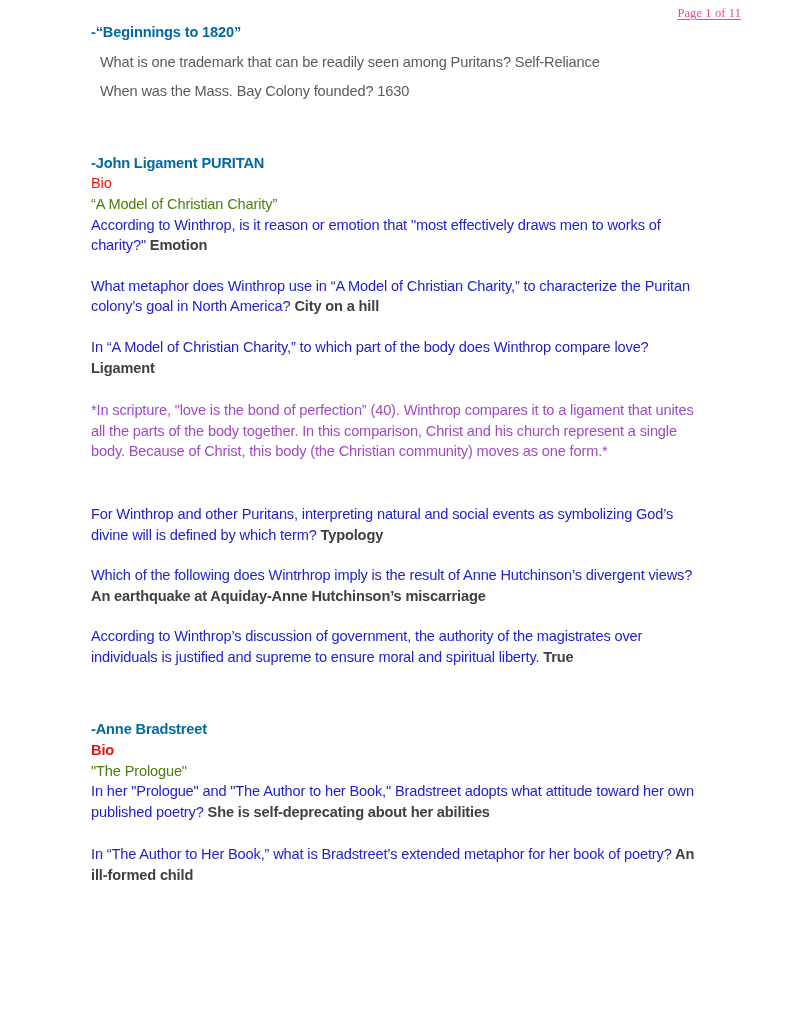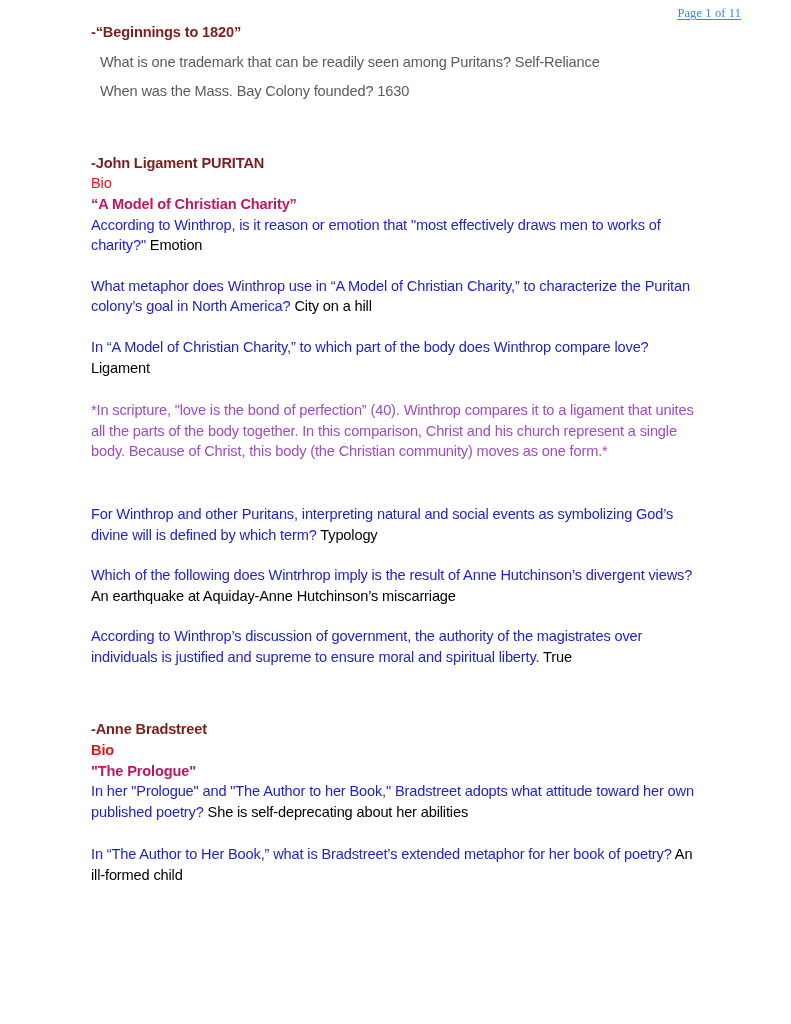--- a/index.html
+++ b/index.html
@@ -19,21 +19,21 @@
     background: #ffffff;
     overflow: hidden;
     box-sizing: border-box;
   }
   .page-header {
     position: absolute;
     top: 6px;
     right: 50px;
     font-family: "Liberation Serif", serif;
     font-size: 12.5px;
-    color: #3b82f6;
+    color: #ec4899;
     text-decoration: underline;
     text-underline-offset: 2px;
     letter-spacing: 0.1px;
     white-space: nowrap;
   }
   .content {
     position: absolute;
     left: 91px;
     top: 22px;
     width: 612px;
@@ -45,39 +45,39 @@
   .line {
     margin: 9px;
     padding: 0;
     font-size: 14.6px;
     line-height: 20.6px;
     letter-spacing: -0.15px;
   }
   
   .c-black      { color: #111111; }
   .c-grey       { color: #5a5a62; }
-  .ans          { color: #000000; font-weight: normal; }
+  .ans          { color: #404040; font-weight: bold; }
 
   .gap-sm  { height: 10px; }
   .gap-md  { height: 20px; }
   .gap-lg  { height: 22px; }
   .gap-xl  { height: 42px; }
 
   .hdr-section {
     font-size: 14.6px;
     line-height: 20.6px;
     font-weight: bold;
-    color: #7f1d1d;
+    color: #0369a1;
     letter-spacing: -0.15px;
   }
   .hdr-work {
     font-size: 14.6px;
     line-height: 20.6px;
-    font-weight: bold;
-    color: #be185d;
+    font-weight: normal;
+    color: #4d7c0f;
     letter-spacing: -0.15px;
   }
   .hdr-bio-plain {
     font-size: 14.6px;
     line-height: 20.6px;
     font-weight: normal;
     color: #ee1111;
     letter-spacing: -0.15px;
   }
   .hdr-bio-bold {

